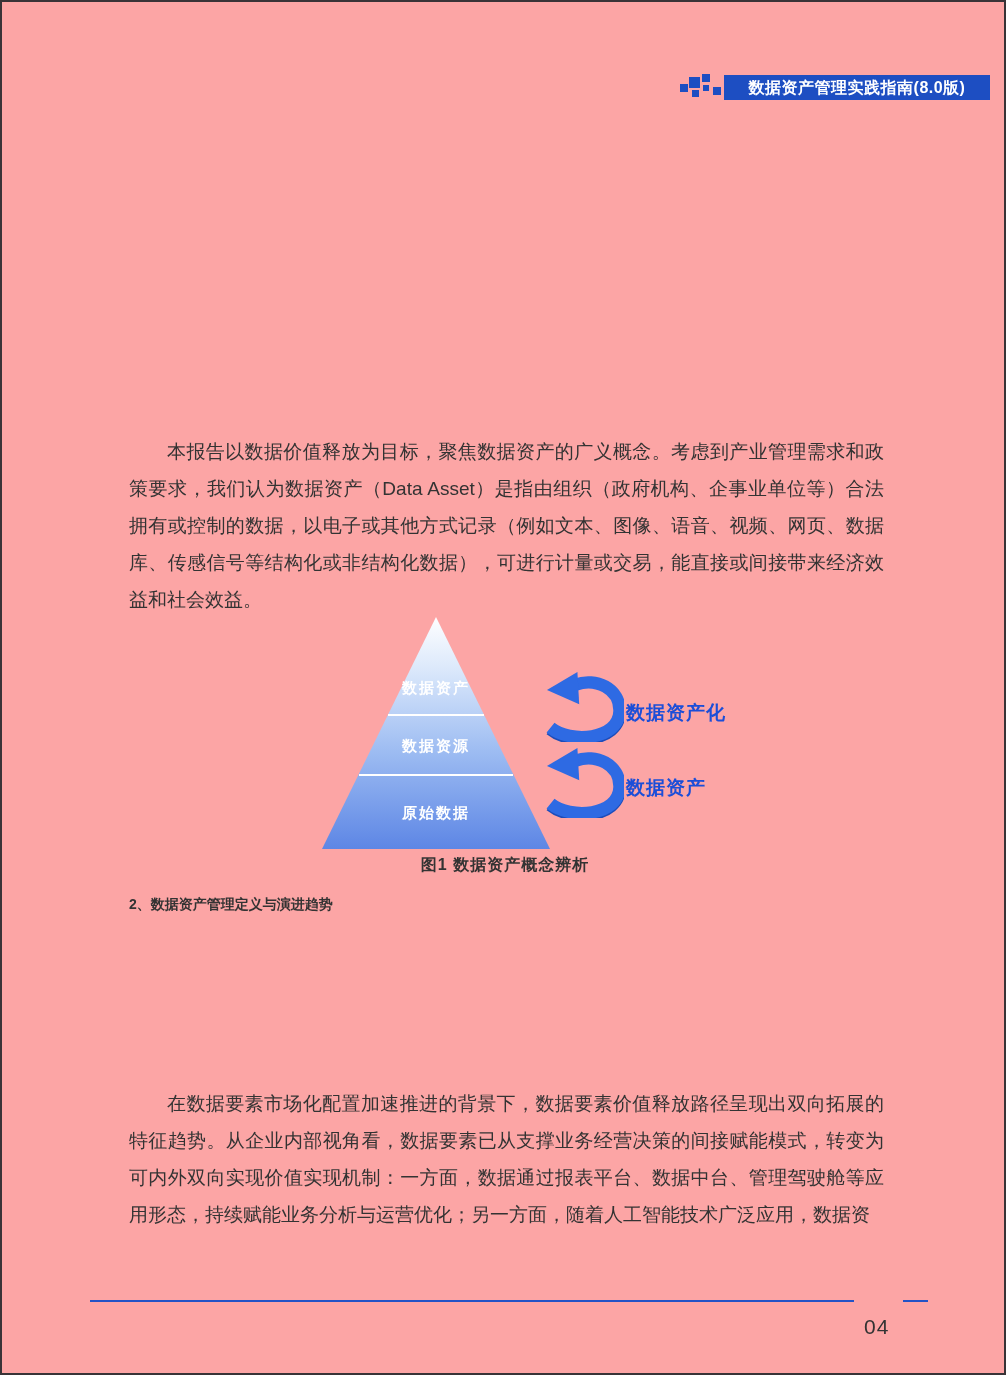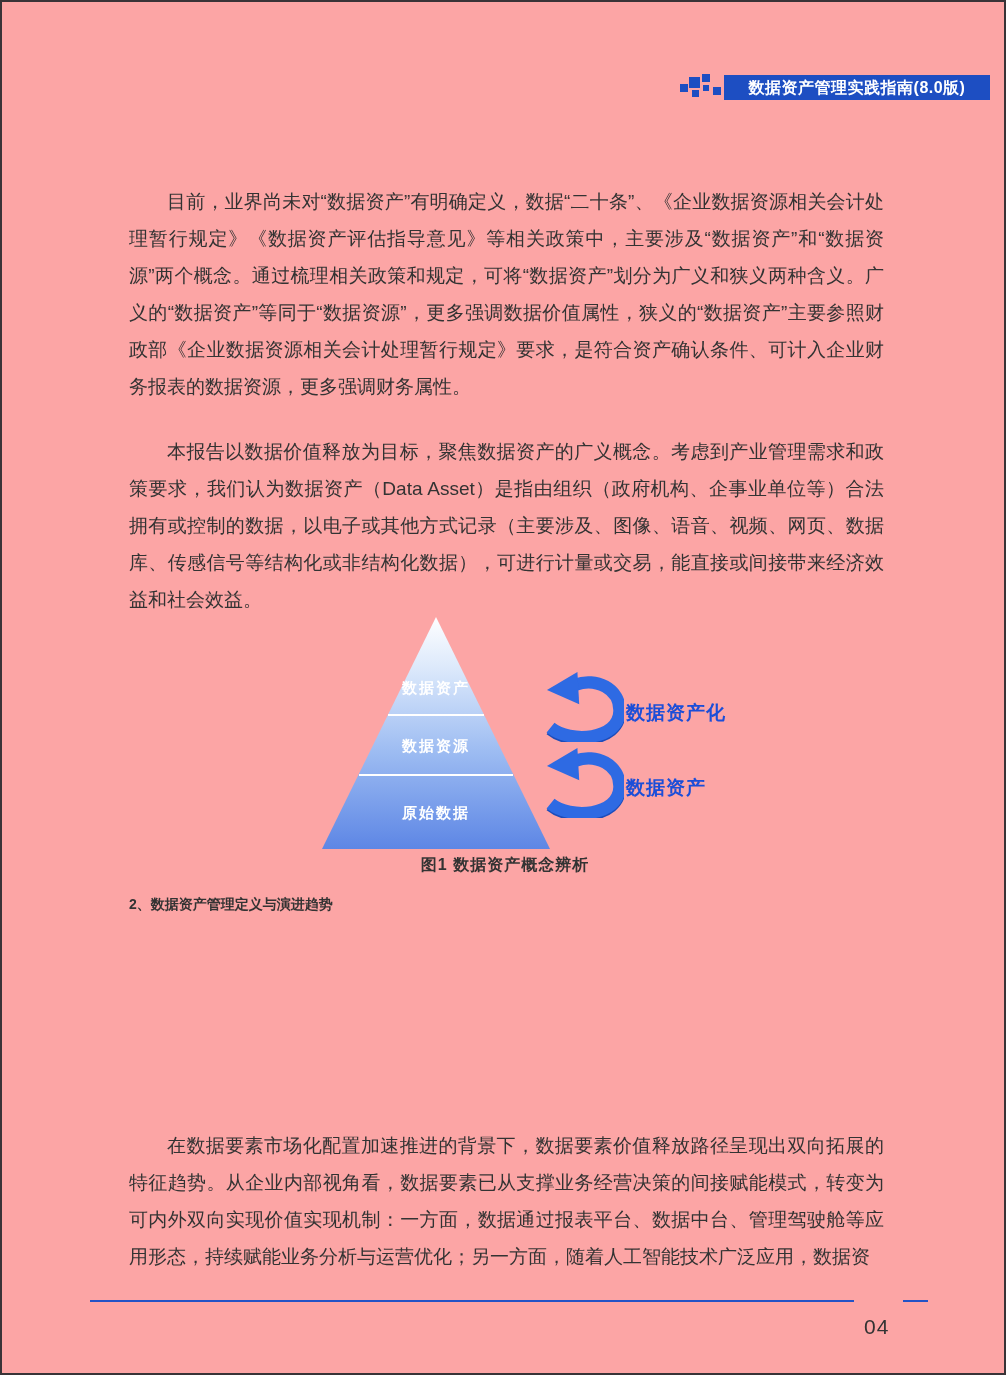--- a/index.html
+++ b/index.html
@@ -47,21 +47,21 @@
     font-size: 19px;
     line-height: 37px;
     color: #333333;
     text-align: justify;
     text-indent: 2em;
   }
   .para .bold-part { font-weight: 700; color: #2d2d2d; }
   #para1 { top: 181px; }
   #para2 { top: 431px; }
   #para3 { top: 939px; }
-  #para4 { top: 1083px; margin-top: 42px; }
+  #para4 { top: 1083px; }
 
   .section-heading {
     position: absolute;
     left: 127px;
     top: 894px;
     font-size: 14px;
     font-weight: 700;
     color: #333333;
   }
 
@@ -135,22 +135,21 @@
   <svg class="banner-decor" viewBox="0 0 42 28">
     <rect x="0" y="10" width="8" height="8" fill="#1d4ec2"></rect>
     <rect x="9" y="3" width="11" height="11" fill="#1d4ec2"></rect>
     <rect x="12" y="16" width="7" height="7" fill="#1d4ec2"></rect>
     <rect x="22" y="0" width="8" height="8" fill="#1d4ec2"></rect>
     <rect x="23" y="11" width="6" height="6" fill="#1d4ec2"></rect>
     <rect x="33" y="13" width="8" height="8" fill="#1d4ec2"></rect>
   </svg>
   <div class="banner">数据资产管理实践指南(8.0版)</div>
 
-  <p class="para" id="para1">目前，业界尚未对“数据资产”有明确定义，数据“二十条”、《企业数据资源相关会计处理暂行规定》《数据资产评估指导意见》等相关政策中，主要涉及“数据资产”和“数据资源”两个概念。通过梳理相关政策和规定，可将“数据资产”划分为广义和狭义两种含义。广义的“数据资产”等同于“数据资源”，更多强调数据价值属性，狭义的“数据资产”主要参照财政部《企业数据资源相关会计处理暂行规定》要求，是符合资产确认条件、可计入企业财务报表的数据资源，更多强调财务属性。</p>
-  <p class="para" id="para2">本报告以数据价值释放为目标，聚焦数据资产的广义概念。考虑到产业管理需求和政策要求，我们认为数据资产（Data Asset）是指由组织（政府机构、企事业单位等）合法拥有或控制的数据，以电子或其他方式记录（主要涉及、图像、语音、视频、网页、数据库、传感信号等结构化或非结构化数据），可进行计量或交易，能直接或间接带来经济效益和社会效益。</p>
+  <p class="para" id="para2">本报告以数据价值释放为目标，聚焦数据资产的广义概念。考虑到产业管理需求和政策要求，我们认为数据资产（Data Asset）是指由组织（政府机构、企事业单位等）合法拥有或控制的数据，以电子或其他方式记录（例如文本、图像、语音、视频、网页、数据库、传感信号等结构化或非结构化数据），可进行计量或交易，能直接或间接带来经济效益和社会效益。</p>
 
   <div class="diagram">
     <svg class="pyramid-svg" width="228" height="238" viewBox="0 0 228 238">
       <defs>
         <linearGradient id="pyrGrad" x1="0" y1="0" x2="0" y2="1">
           <stop offset="0%" stop-color="#fefeff"></stop>
           <stop offset="22%" stop-color="#dce9fb"></stop>
           <stop offset="58%" stop-color="#9dbcf2"></stop>
           <stop offset="100%" stop-color="#5d86e5"></stop>
         </linearGradient>

